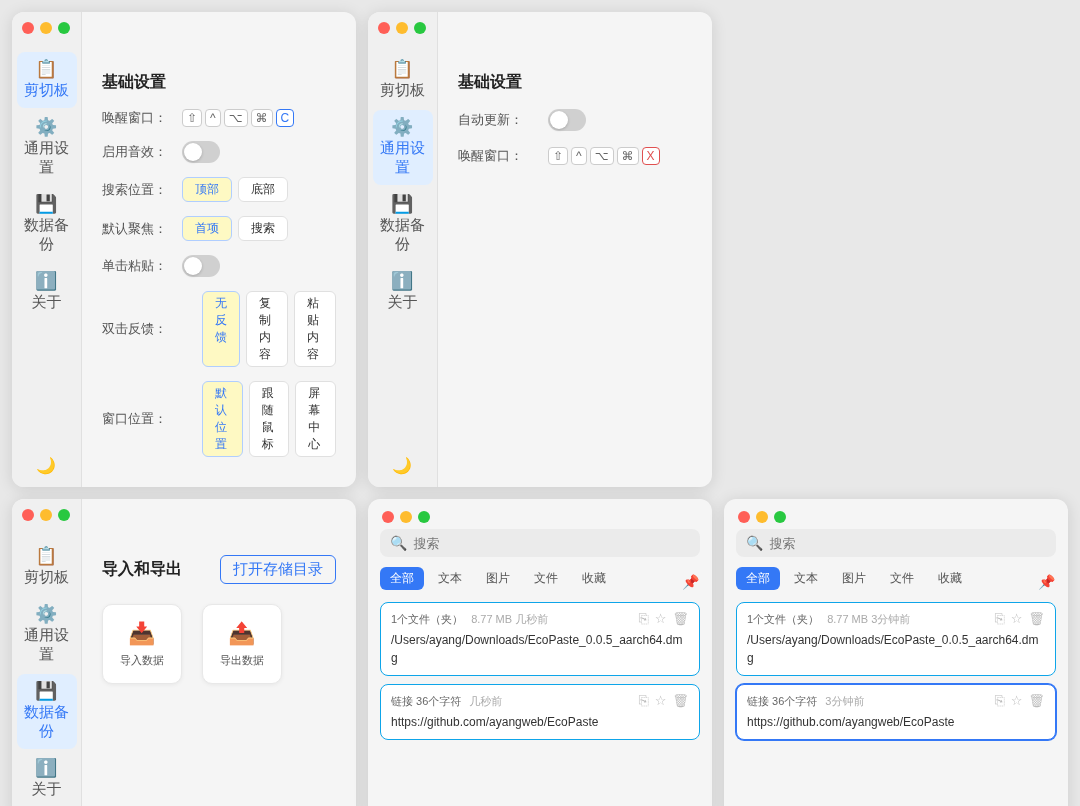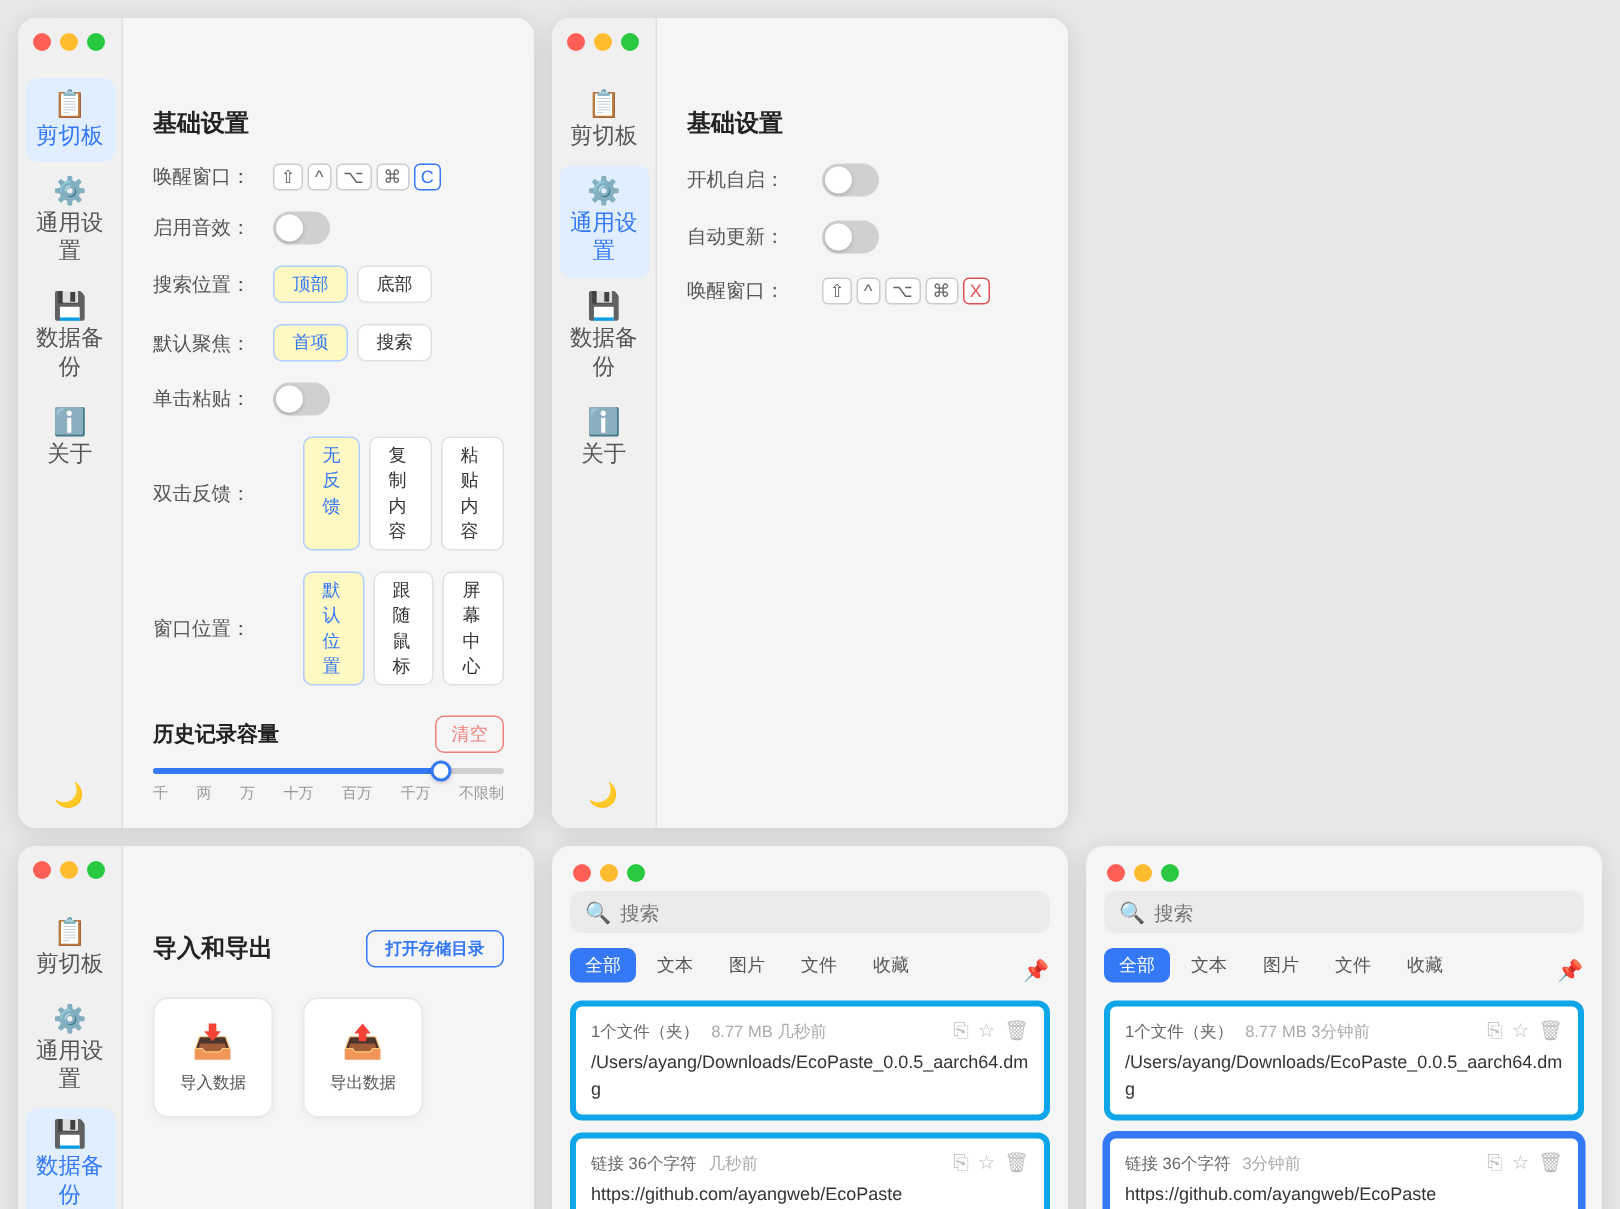--- a/index.html
+++ b/index.html
@@ -283,23 +283,22 @@
       font-size: 22px;
       color: #3478f6;
     }
 
     .open-btn {
       border: 1px solid #3478f6;
       color: #3478f6;
       background: none;
       border-radius: 6px;
       padding: 4px 12px;
-      font-size: 11px;
-      cursor: pointer;
-      font-weight: bold;
+      font-size: 15px;
+      cursor: pointer;
     }
 
     
     .search-bar {
       display: flex;
       align-items: center;
       background: #ebebeb;
       border-radius: 8px;
       padding: 6px 10px;
       gap: 6px;
@@ -334,21 +333,21 @@
       margin-left: auto;
       font-size: 14px;
       color: #aaa;
     }
 
     .clip-item {
       background: white;
       border-radius: 8px;
       padding: 8px 10px;
       margin-bottom: 8px;
-      border: 4px solid #0ea5e9;
+      border: 1px solid #0ea5e9;
     }
     .clip-item.selected {
       border-color: #3478f6;
       box-shadow: 0 0 0 1px #3478f6;
     }
     .clip-meta {
       display: flex;
       align-items: center;
       justify-content: space-between;
       font-size: 11px;
@@ -512,41 +511,20 @@
 
     <div class="setting-row">
       <span class="setting-label-wide">窗口位置：</span>
       <div class="option-pills">
         <div class="pill active">默认位置</div>
         <div class="pill">跟随鼠标</div>
         <div class="pill">屏幕中心</div>
       </div>
     </div>
 
-    <div class="history-section">
-      <div class="history-header">
-        <span class="section-title" style="font-size:14px;margin:0;">历史记录容量</span>
-        <button class="clear-btn">清空</button>
-      </div>
-      <div class="slider-container">
-        <div class="slider-track">
-          <div class="slider-fill"></div>
-          <div class="slider-thumb"></div>
-        </div>
-        <div class="slider-labels">
-          <span>千</span>
-          <span>两</span>
-          <span>万</span>
-          <span>十万</span>
-          <span>百万</span>
-          <span>千万</span>
-          <span>不限制</span>
-        </div>
-      </div>
-    </div>
   </div>
 </div>
 
 <div class="window window-top-middle">
   <div class="sidebar">
     <div style="position:absolute;top:10px;left:10px;display:flex;gap:6px;">
       <div class="traffic-light tl-red"></div>
       <div class="traffic-light tl-yellow"></div>
       <div class="traffic-light tl-green"></div>
     </div>
@@ -567,24 +545,20 @@
       <div class="label">关于</div>
     </div>
     <div class="sidebar-bottom">
       <div style="font-size:16px;color:#aaa;cursor:pointer;">🌙</div>
     </div>
   </div>
   <div class="main-content">
     <div class="window-header"></div>
     <div class="section-title">基础设置</div>
 
-    <div class="gen-setting-row">
-      <span class="gen-label">开机自启：</span>
-      <div class="toggle"></div>
-    </div>
 
     <div class="gen-setting-row">
       <span class="gen-label">自动更新：</span>
       <div class="toggle"></div>
     </div>
 
     <div class="gen-setting-row">
       <span class="gen-label">唤醒窗口：</span>
       <div class="wake-kbd">
         <span class="kbd">⇧</span>

